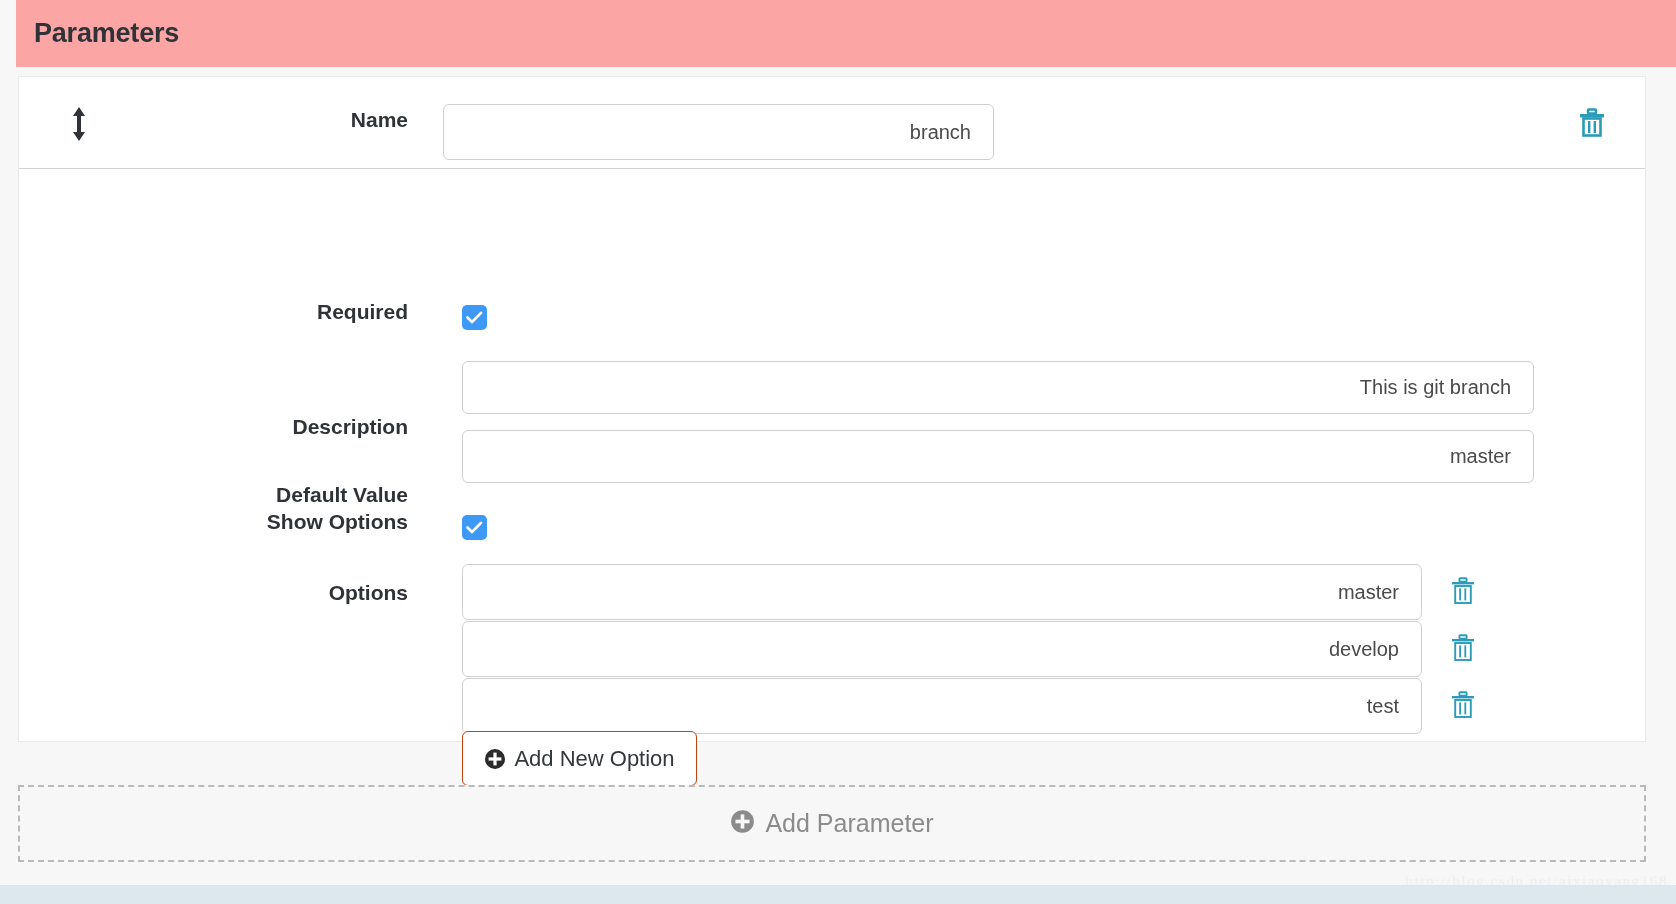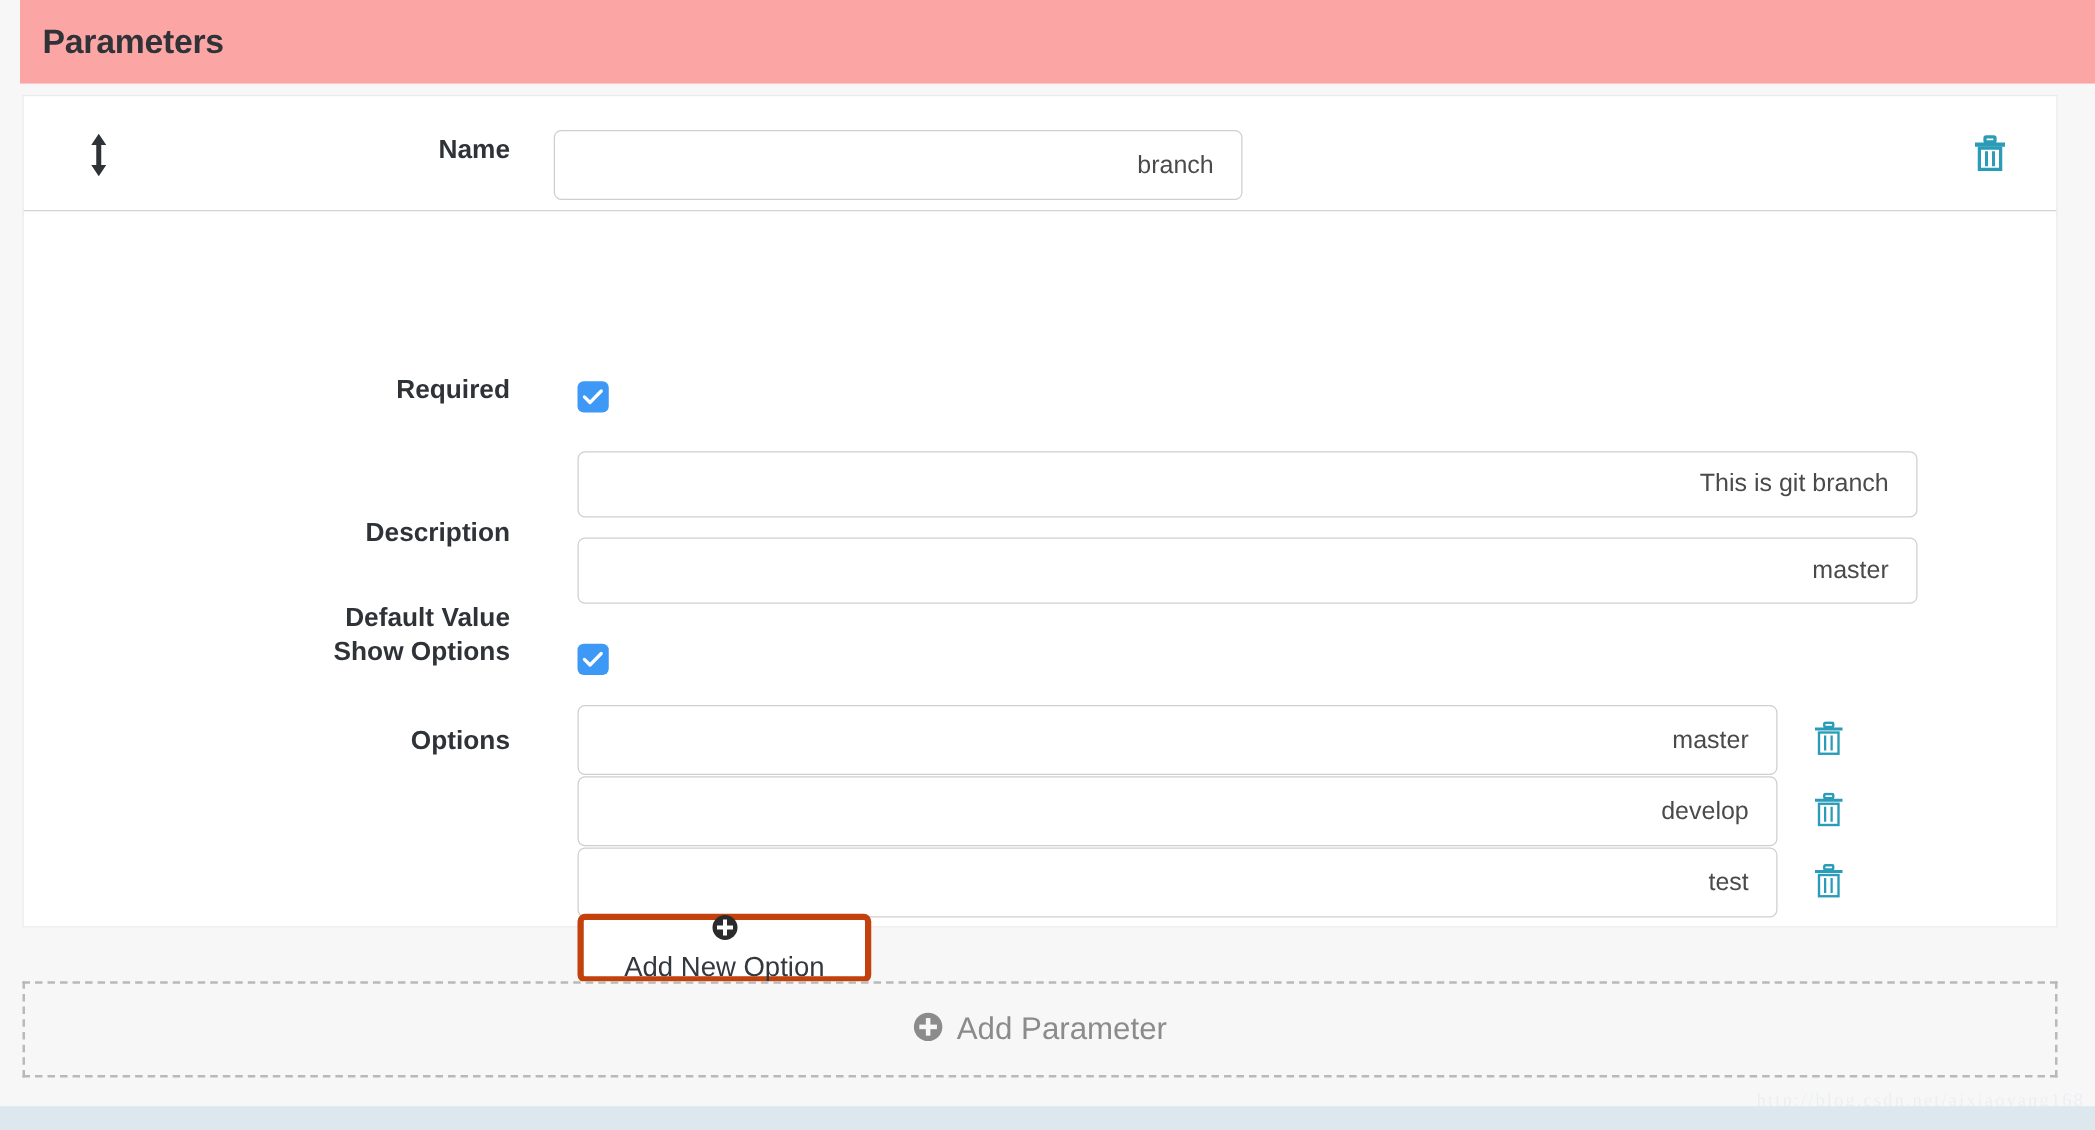--- a/index.html
+++ b/index.html
@@ -206,32 +206,31 @@
     justify-content: center;
   }
 
   .add-option-btn {
     position: absolute;
     left: 443px;
     top: 562px;
     width: 235px;
     height: 55px;
     background: #ffffff;
-    border: 5px solid #c2410c;
+    border: 1px solid #c2410c;
     border-radius: 6px;
     font-family: "Liberation Sans", sans-serif;
     font-size: 22px;
     color: #33383d;
     display: flex;
     align-items: center;
     justify-content: center;
     gap: 8px;
     cursor: pointer;
     padding: 0 10px;
-    flex-direction: column;
   }
   .add-option-btn .plus-dark { flex: 0 0 auto; display: flex; }
 
   
   .add-param {
     position: absolute;
     left: 18px;
     top: 718px;
     width: 1628px;
     height: 77px;

